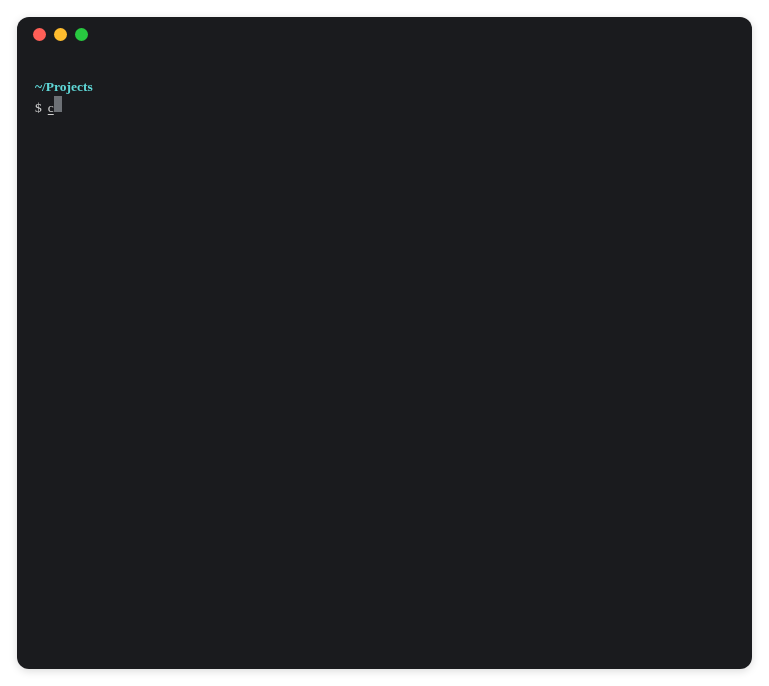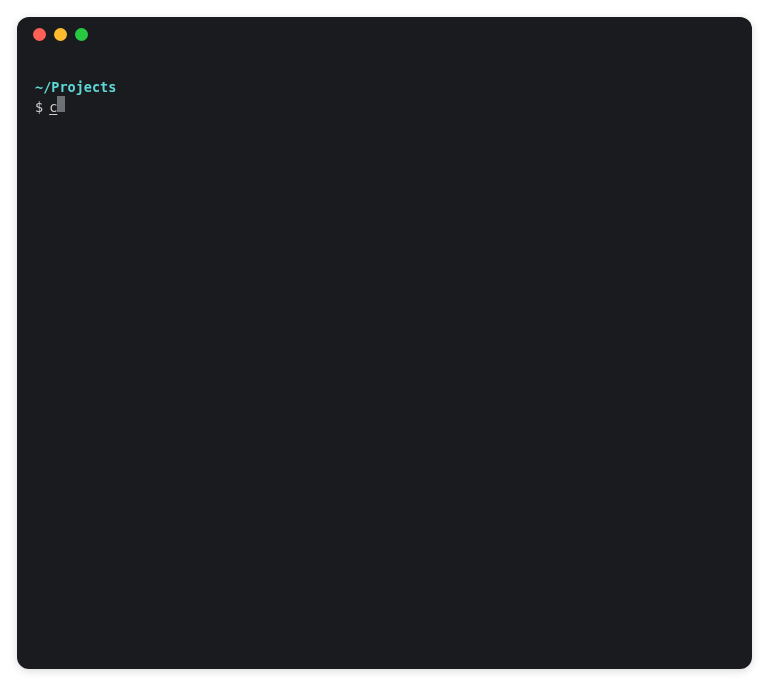--- a/index.html
+++ b/index.html
@@ -14,20 +14,21 @@
       padding: 17px;
       font-family: 'Menlo', 'Monaco', 'Consolas', monospace;
     }
     .terminal-window {
       width: 100%;
       height: 100%;
       background: #1a1b1e;
       border-radius: 12px;
       overflow: hidden;
       box-shadow: 0 2px 8px rgba(0,0,0,0.15);
+      font-family: Liberation Serif, serif;
     }
     .titlebar {
       height: 34px;
       display: flex;
       align-items: center;
       padding-left: 16px;
       gap: 8px;
     }
     .traffic-light {
       width: 13px;

